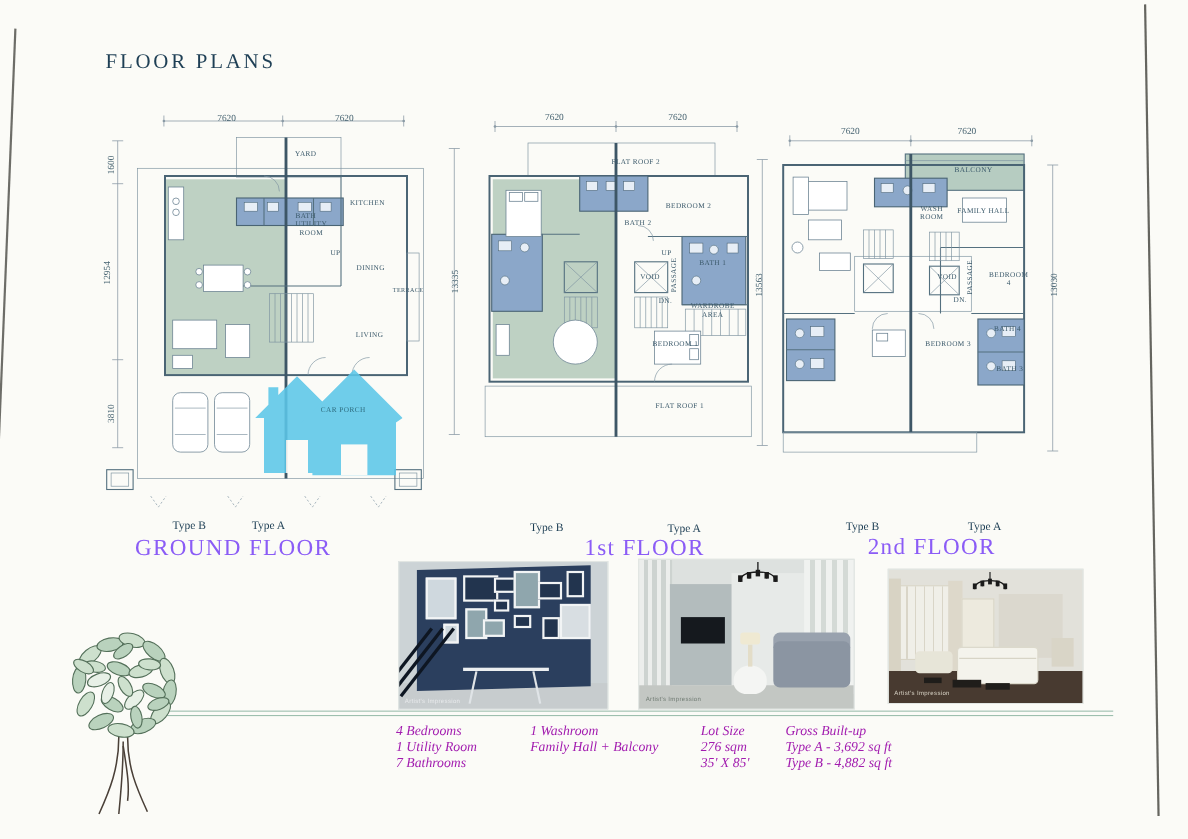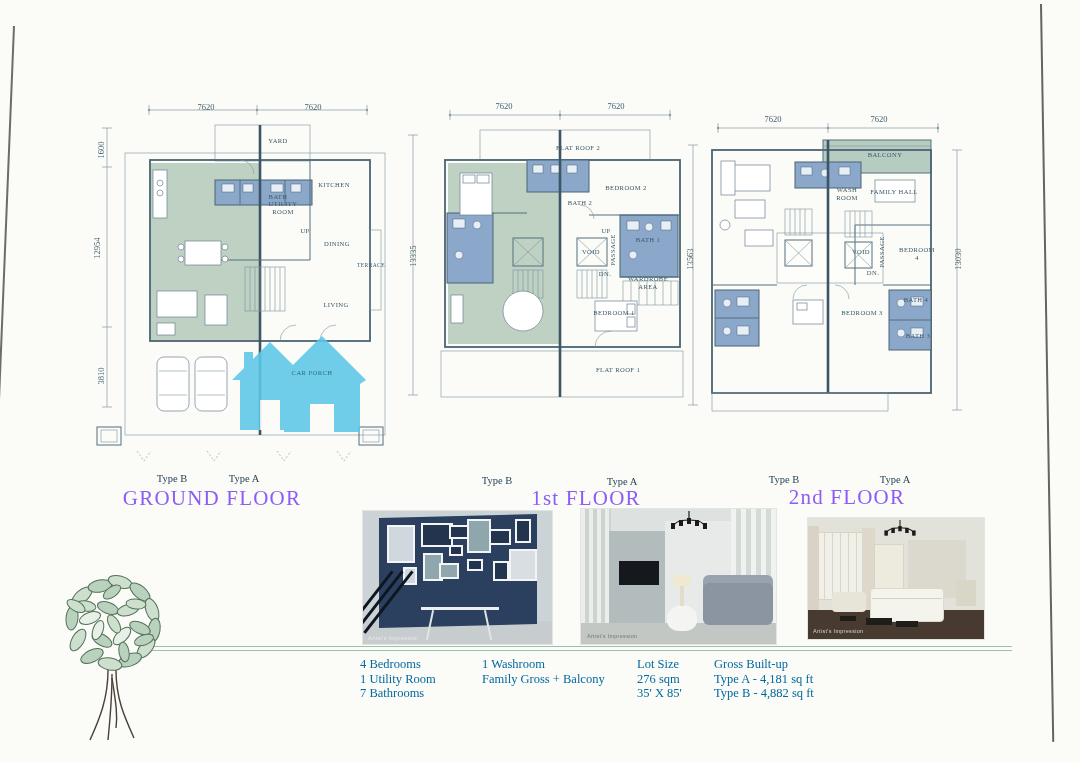--- a/index.html
+++ b/index.html
@@ -88,36 +88,37 @@
   .p3 .bedline{left:64px;top:80px;width:70px;height:1px;background:#d4d1c2;}
   .p3 .chaise{left:24px;top:74px;width:34px;height:20px;background:#e7e5d8;border-radius:4px;}
   .p3 .sidetable{left:148px;top:62px;width:20px;height:26px;background:#d9d5c7;}
   .p3 .mag{background:#1f1d1a;}
 
   
   .rule{position:absolute;left:150px;top:646px;width:862px;height:5px;
         border-top:1.4px solid #9dbfae;border-bottom:1.4px solid #9dbfae;}
 
   
-  .spec-col{position:absolute;font-size:12.5px;color:#0369a1;line-height:14.5px;white-space:nowrap;}
+  .spec-col{position:absolute;font-size:12.5px;color:#a21caf;line-height:14.5px;white-space:nowrap;font-style:italic;}
   .sc1{left:360px;top:657px;}
   .sc2{left:482px;top:657px;}
   .sc3{left:637px;top:657px;}
   .sc4{left:714px;top:657px;}
 
   .tree{position:absolute;left:52px;top:548px;}
 </style>
 </head>
 <body>
 
 <div class="page" data-name="brochure-page">
 
   <div class="edge edge-left" data-name="page-border-left"></div>
   <div class="edge edge-right" data-name="page-border-right"></div>
 
+  <div class="title title-left" data-name="page-title">FLOOR PLANS</div>
 
   <svg class="plan-svg" style="left:85px;top:95px;" width="315" height="380" viewBox="0 0 315 380" data-name="ground-floor-drawing">
 
     <line class="dm" x1="64" y1="15" x2="282" y2="15"></line>
     <line class="dm" x1="64" y1="10" x2="64" y2="20"></line>
       <line class="dm" x1="172" y1="10" x2="172" y2="20"></line>
       <line class="dm" x1="282" y1="10" x2="282" y2="20"></line>
     <circle cx="64" cy="15" r="1.2" fill="#8a9aa5"></circle>
       <circle cx="172" cy="15" r="1.2" fill="#8a9aa5"></circle>
       <circle cx="282" cy="15" r="1.2" fill="#8a9aa5"></circle>
@@ -518,30 +519,30 @@
 
   <div class="rule" data-name="divider-rule"></div>
 
   <div class="spec-col sc1" data-name="specs-features-1">
     <div data-name="spec-line">4 Bedrooms</div>
     <div data-name="spec-line">1 Utility Room</div>
     <div data-name="spec-line">7 Bathrooms</div>
   </div>
   <div class="spec-col sc2" data-name="specs-features-2">
     <div data-name="spec-line">1 Washroom</div>
-    <div data-name="spec-line">Family Gross + Balcony</div>
+    <div data-name="spec-line">Family Hall + Balcony</div>
   </div>
   <div class="spec-col sc3" data-name="specs-lot-size">
     <div data-name="spec-line">Lot Size</div>
     <div data-name="spec-line">276 sqm</div>
     <div data-name="spec-line">35' X 85'</div>
   </div>
   <div class="spec-col sc4" data-name="specs-gross-built-up">
     <div data-name="spec-line">Gross Built-up</div>
-    <div data-name="spec-line">Type A - 4,181 sq ft</div>
+    <div data-name="spec-line">Type A - 3,692 sq ft</div>
     <div data-name="spec-line">Type B - 4,882 sq ft</div>
   </div>
 
   <svg class="tree" width="120" height="200" viewBox="0 0 120 200" data-name="tree-illustration-icon">
     <g stroke="#4a4038" stroke-width="1.4" fill="none">
       <path d="M56 122 C56 150 48 170 38 192"></path>
       <path d="M64 122 C64 150 72 168 82 190"></path>
       <path d="M60 126 C60 152 58 172 56 192"></path>
       <path d="M60 130 C63 150 66 165 64 180"></path>
     </g>

